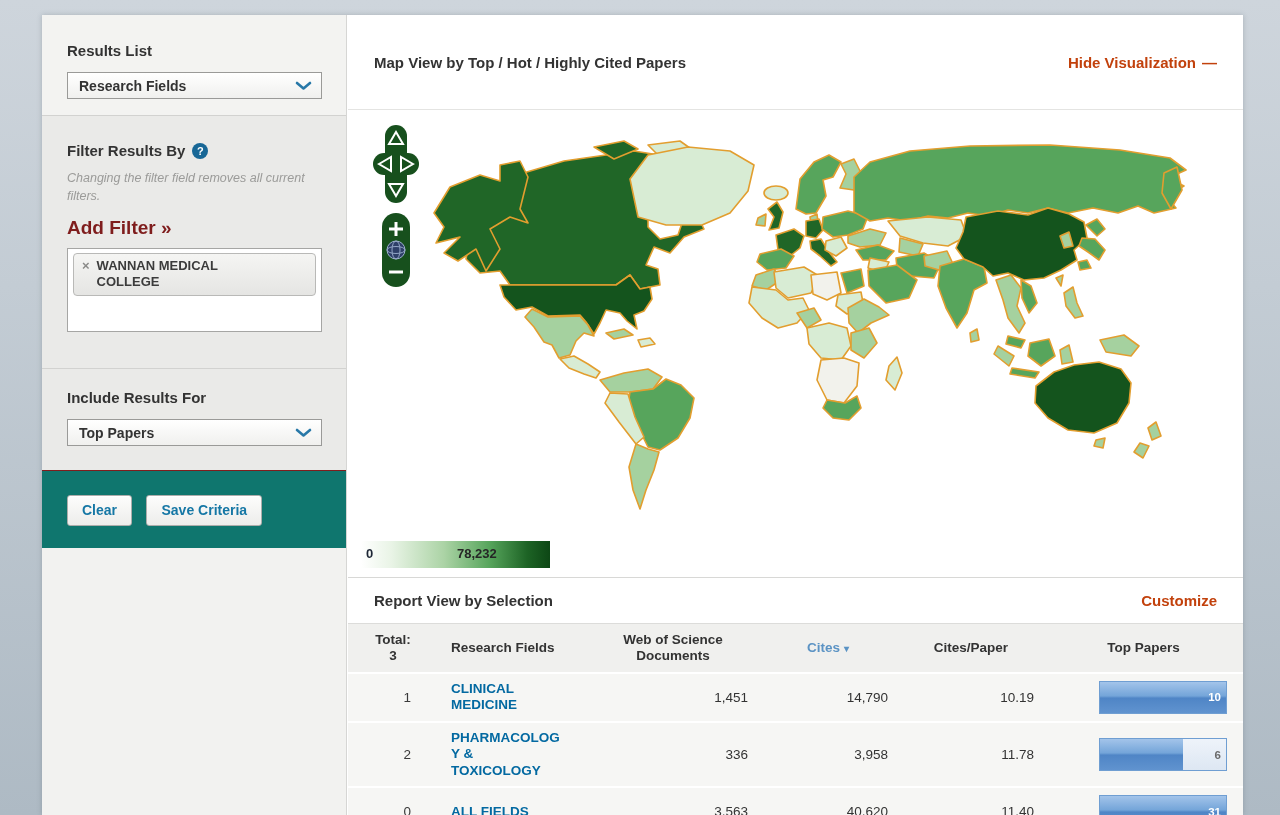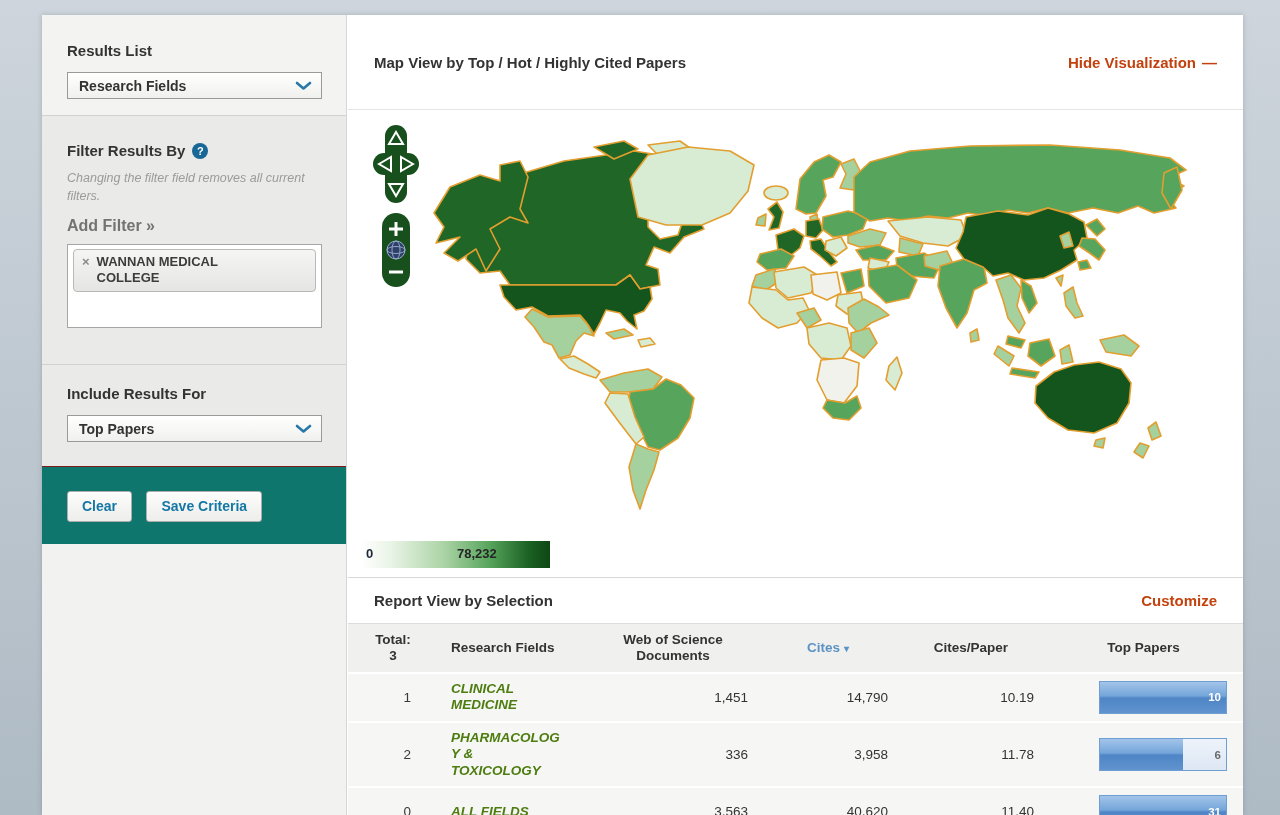--- a/index.html
+++ b/index.html
@@ -26,21 +26,21 @@
     height:27px; border:1px solid #9a9a98; background:linear-gradient(#ffffff,#f0f0ee);
     display:flex; align-items:center; justify-content:space-between;
     padding:0 9px 0 11px; cursor:pointer;
   }
   .dropdown .dd-val { font-size:14px; font-weight:bold; color:#333; }
   .help-icon { display:inline-flex; width:16px; height:16px; border-radius:50%;
     background:#186796; color:#fff; font-size:11px; font-weight:bold;
     align-items:center; justify-content:center; margin-left:7px; vertical-align:1px; cursor:pointer;}
   .note { font-style:italic; color:#9b9b99; font-size:12.5px; line-height:1.4;
     margin:11px 0 12px; width:254px; }
-  .add-filter { display:inline-block; color:#737373; font-weight:bold; font-size:16px;
+  .add-filter { display:inline-block; color:#7f1d1d; font-weight:bold; font-size:19px;
     text-decoration:none; margin-bottom:9px; }
   .filter-box { background:#fff; border:1px solid #a6a6a4; height:84px; padding:4px 5px; }
   .filter-tag { display:flex; gap:7px; align-items:flex-start;
     background:linear-gradient(#f5f5f3,#e5e5e3); border:1px solid #b9b9b7; border-radius:4px;
     padding:4px 8px 6px 8px; }
   .tag-x { color:#8a8a88; font-size:13px; font-weight:bold; line-height:1.2; cursor:pointer; }
   .tag-label { font-size:13px; font-weight:bold; color:#3c3c3c; line-height:1.2; width:170px; }
   .btn { font-family:inherit; font-size:14px; font-weight:bold; color:#1577a5;
     border:1px solid #adadab; border-radius:3px; padding:6px 14px 7px;
     background:linear-gradient(#fdfdfc,#ededeb); box-shadow:inset 0 1px 0 #fff; cursor:pointer; }
@@ -66,22 +66,22 @@
   th { font-size:13.5px; font-weight:bold; color:#333; text-align:center;
     padding:8px 4px; line-height:1.18; vertical-align:middle; }
   th.th-field { text-align:left; padding-left:13px; }
   th.th-cites { color:#5b93c4; cursor:pointer; }
   .sort-arrow { font-size:10px; color:#5b93c4; }
   tbody tr { background:#f6f6f4; border-bottom:2px solid #ffffff; }
   tbody tr:last-child { border-bottom:1px solid #e2e2e0; }
   td { font-size:13.5px; color:#333; padding:7px 4px; vertical-align:middle; }
   td.rank { text-align:right; padding-right:27px; color:#3a3a3a; }
   td.field { padding-left:13px; padding-right:30px; }
-  td.field a { color:#4d7c0f; font-weight:bold; text-decoration:none; line-height:1.22;
-    display:inline-block; word-wrap:break-word; overflow-wrap:break-word; max-width:110px;font-style:italic; }
+  td.field a { color:#0369a1; font-weight:bold; text-decoration:none; line-height:1.22;
+    display:inline-block; word-wrap:break-word; overflow-wrap:break-word; max-width:110px; }
   td.num { text-align:right; padding-right:10px; }
   .tp-track { width:128px; height:33px; margin-left:auto; margin-right:12px;
     border:1px solid #6f9ed2; background:linear-gradient(#eef3fa,#dde7f3); position:relative; }
   .tp-fill { height:100%; width:100%;
     background:linear-gradient(180deg,#a3c4ea 0%,#74a5d9 45%,#4f85c6 52%,#6093cf 100%); }
   .tp-val { position:absolute; right:5px; top:50%; transform:translateY(-50%);
     font-size:11.5px; font-weight:bold; color:#fff; }
   .tp-val.on-light { color:#6b6b6b; }
 </style>
 </head>

